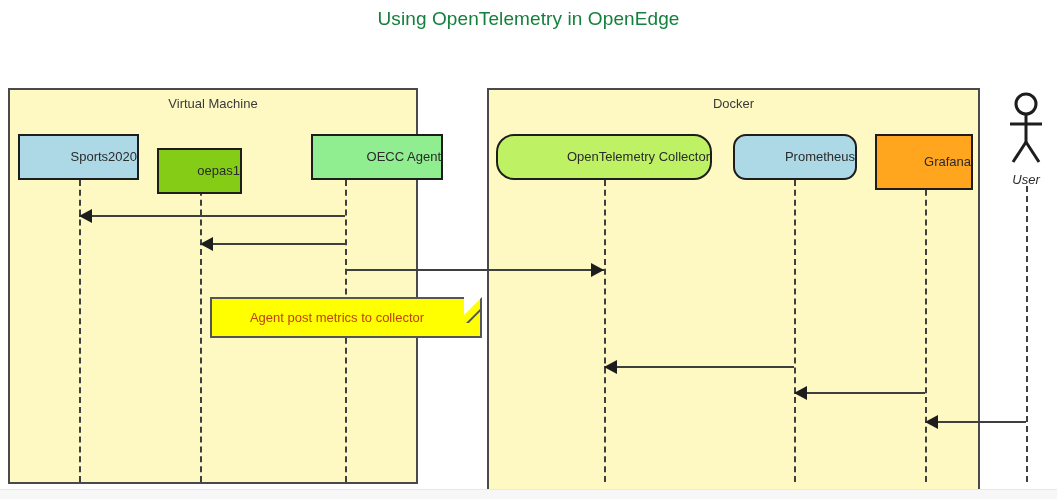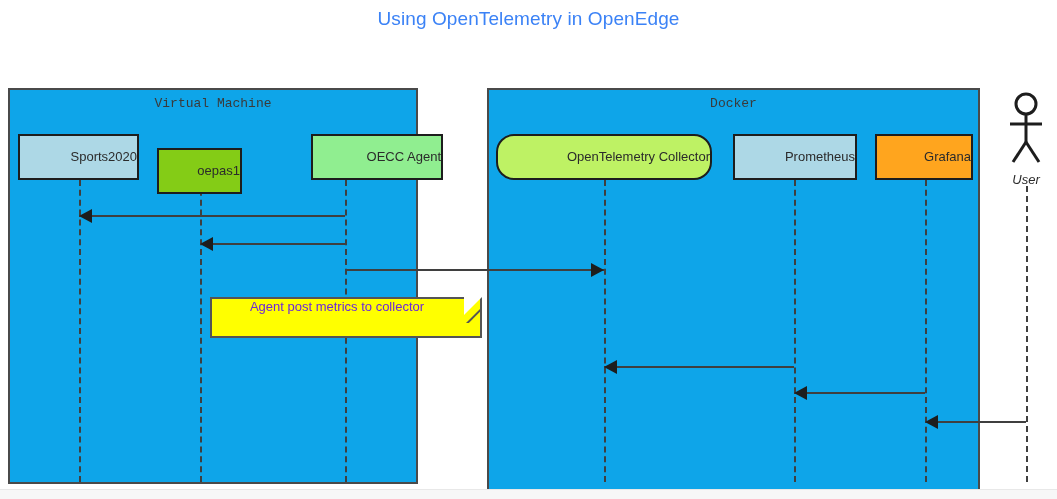--- a/index.html
+++ b/index.html
@@ -24,29 +24,28 @@
     background: #f7f7f7;
     border-top: 1px solid #e8e8e8;
   }
   #diagram-title {
     position: absolute;
     left: 0;
     top: 8px;
     width: 1057px;
     text-align: center;
     font-size: 19px;
-    color: #3b82f6;
+    color: #15803d;
     letter-spacing: 0.1px;
   }
   .panel {
     position: absolute;
     box-sizing: border-box;
-    background: #0ea5e9;
+    background: #fef9c3;
     border: 2px solid #4a4a4a;
-    font-family: Liberation Mono, monospace;
   }
   .panel-title {
     position: absolute;
     top: 6px;
     left: 0;
     width: 100%;
     text-align: center;
     font-size: 13px;
     color: #3a3a3a;
   }
@@ -80,22 +79,23 @@
     border-bottom: 7px solid transparent;
   }
   .arrow-left { border-right: 13px solid #1d1d1d; }
   .arrow-right { border-left: 13px solid #1d1d1d; }
   .note {
     position: absolute;
     box-sizing: border-box;
     background: #ffff00;
     border: 2px solid #555555;
     font-size: 13px;
-    color: #6d28d9;
+    color: #c2410c;
     display: flex;
+    align-items: center;
     justify-content: center;
     padding-right: 18px;
   }
   .note-fold {
     position: absolute;
     width: 0;
     height: 0;
     border-left: 18px solid #ffffff;
     border-bottom: 18px solid transparent;
     right: -2px;
@@ -166,25 +166,25 @@
   </div>
 
   <div class="node-box" style="left:280px; top:134px; width:132px; height:46px; background:#90EE90;margin-left:31px;">
     <span>OECC Agent</span>
   </div>
 
   <div class="node-box" style="left:496px; top:134px; width:216px; height:46px; background:#bef264;border-radius:18px;">
     <span>OpenTelemetry Collector</span>
   </div>
 
-  <div class="node-box" style="left:733px; top:134px; width:124px; height:46px; background:#ADD8E6;">
+  <div class="node-box" style="left:733px; top:134px; width:124px; height:46px; background:#ADD8E6;border-radius:13px;">
     <span>Prometheus</span>
   </div>
 
-  <div class="node-box" style="left:875px; top:134px; width:98px; height:46px; background:#FFA51E;padding-left:44px;">
+  <div class="node-box" style="left:875px; top:134px; width:98px; height:56px; background:#FFA51E;padding-left:44px;">
     <span>Grafana</span>
   </div>
 
   <div class="actor" style="left:1006px; top:92px; width:40px; height:100px;">
     <svg width="40" height="78" viewBox="0 0 40 78">
       <circle cx="20" cy="12" r="10" fill="none" stroke="#1d1d1d" stroke-width="3"></circle>
       <line x1="20" y1="22" x2="20" y2="50" stroke="#1d1d1d" stroke-width="3"></line>
       <line x1="4" y1="32" x2="36" y2="32" stroke="#1d1d1d" stroke-width="3"></line>
       <line x1="20" y1="50" x2="7" y2="70" stroke="#1d1d1d" stroke-width="3"></line>
       <line x1="20" y1="50" x2="33" y2="70" stroke="#1d1d1d" stroke-width="3"></line>

